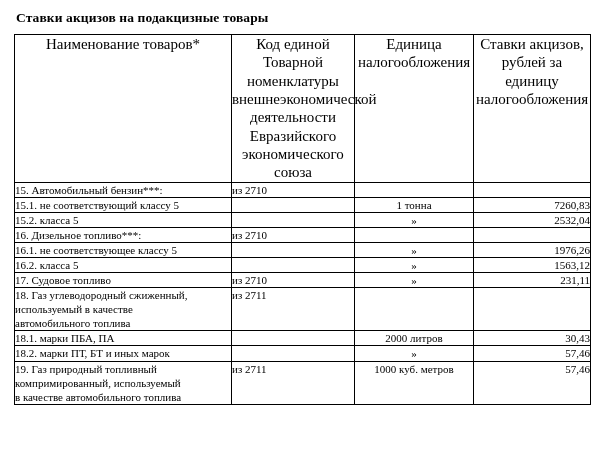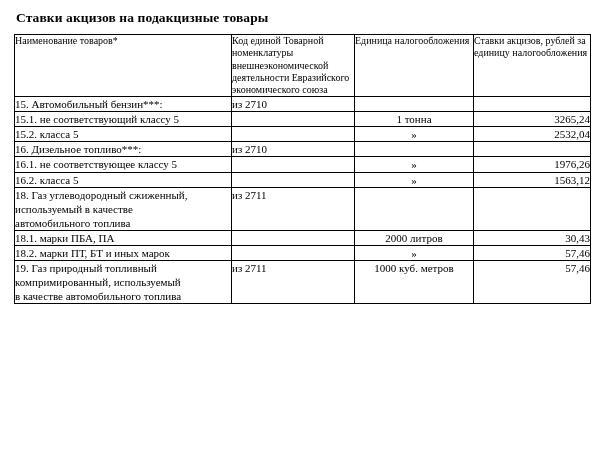--- a/index.html
+++ b/index.html
@@ -34,23 +34,23 @@
     width: 572px;
     table-layout: fixed;
     font-size: 11px;
   }
   table.rates th, table.rates td {
     border: 1px solid #000000;
     vertical-align: top;
     padding: 0;
   }
   thead th {
-    text-align: left;
+    text-align: center;
     font-weight: normal;
-    font-size: 10px;
+    font-size: 15px;
     line-height: 1.22;
     padding: 5px 4px 6px 4px;
     vertical-align: middle;
   }
   th.col-name   { width: 216px; }
   th.col-code   { width: 122px; }
   th.col-unit   { width: 118px; }
   th.col-rate   { width: 116px; }
 
   td.name {
@@ -97,21 +97,21 @@
         <tr>
           <td class="name nowrap">15. Автомобильный бензин***:</td>
           <td class="code">из 2710</td>
           <td class="unit"></td>
           <td class="rate"></td>
         </tr>
         <tr>
           <td class="name nowrap indent">15.1. не соответствующий классу 5</td>
           <td class="code"></td>
           <td class="unit">1 тонна</td>
-          <td class="rate">3265,24</td>
+          <td class="rate">7260,83</td>
         </tr>
         <tr>
           <td class="name nowrap indent">15.2. класса 5</td>
           <td class="code"></td>
           <td class="unit">»</td>
           <td class="rate">2532,04</td>
         </tr>
         <tr>
           <td class="name nowrap">16. Дизельное топливо***:</td>
           <td class="code">из 2710</td>
@@ -122,20 +122,26 @@
           <td class="name nowrap indent">16.1. не соответствующее классу 5</td>
           <td class="code"></td>
           <td class="unit">»</td>
           <td class="rate">1976,26</td>
         </tr>
         <tr>
           <td class="name nowrap indent">16.2. класса 5</td>
           <td class="code"></td>
           <td class="unit">»</td>
           <td class="rate">1563,12</td>
+        </tr>
+        <tr>
+          <td class="name nowrap">17. Судовое топливо</td>
+          <td class="code">из 2710</td>
+          <td class="unit">»</td>
+          <td class="rate">231,11</td>
         </tr>
         <tr>
           <td class="name nowrap">18. Газ углеводородный сжиженный,
 используемый в качестве
 автомобильного топлива</td>
           <td class="code">из 2711</td>
           <td class="unit"></td>
           <td class="rate"></td>
         </tr>
         <tr>

